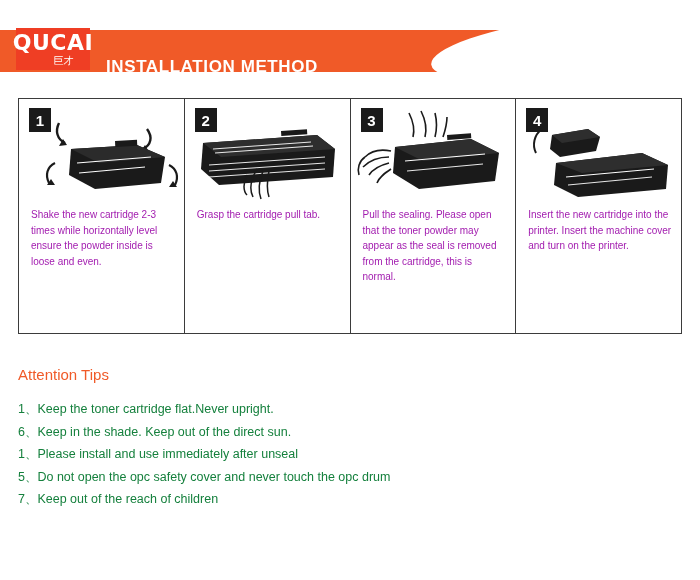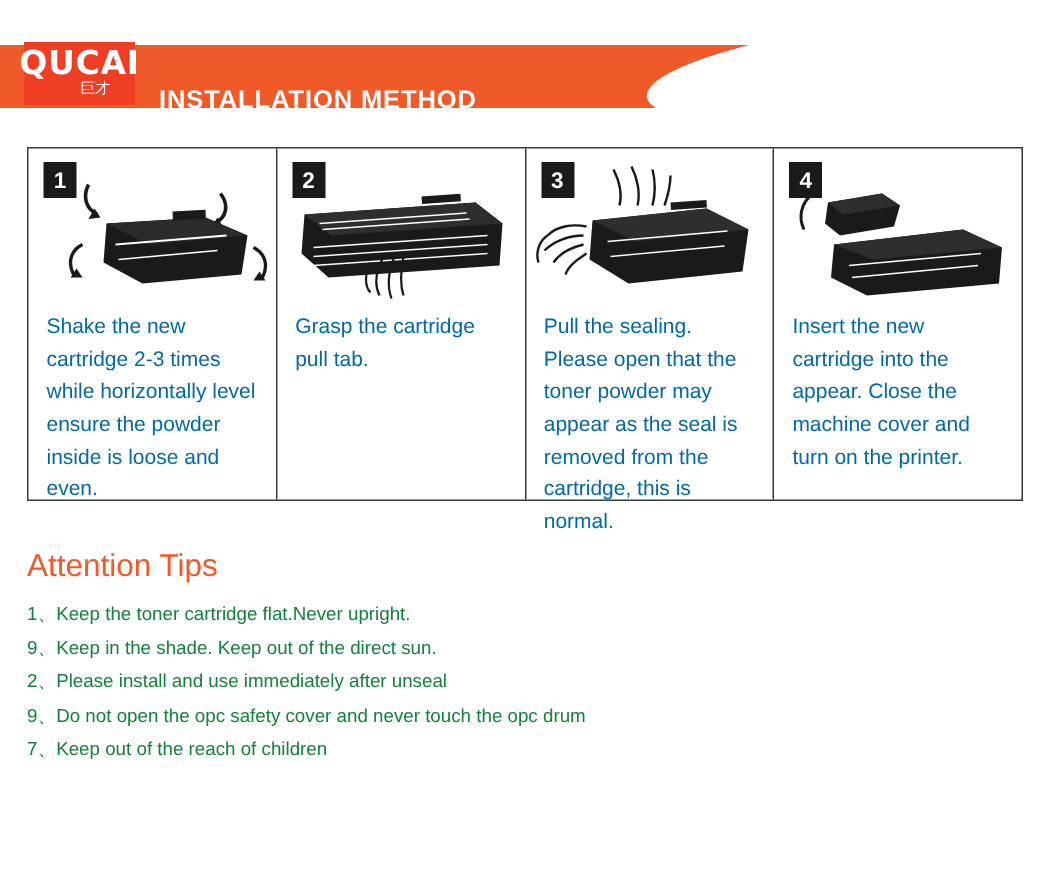--- a/index.html
+++ b/index.html
@@ -68,21 +68,21 @@
     color: #ffffff;
     font-size: 22px;
     font-weight: bold;
     letter-spacing: 0.5px;
     font-family: "DejaVu Sans", sans-serif;
   }
   .logo-sub {
     color: #ffffff;
     font-size: 10px;
     margin-top: 2px;
-    font-family: Liberation Mono, monospace;
+    font-family: Liberation Serif, serif;
     margin-left: 21px;
   }
   .header-title {
     position: absolute;
     left: 106px;
     top: 41px;
     font-size: 17px;
     font-weight: bold;
     letter-spacing: 0.6px;
     color: #ffffff;
@@ -129,31 +129,31 @@
     left: 0;
     top: 6px;
     width: 100%;
     height: 100px;
   }
   .step-text {
     position: absolute;
     left: 12px;
     right: 8px;
     top: 108px;
-    font-size: 14px;
+    font-size: 10px;
     line-height: 1.55;
-    color: #0369a1;
+    color: #a21caf;
   }
 
   
   .attention-title {
     position: absolute;
     left: 18px;
     top: 366px;
-    font-size: 21px;
+    font-size: 15px;
     color: #f05a28;
     font-weight: normal;
   }
   .tips {
     position: absolute;
     left: 18px;
     top: 398px;
     width: 670px;
   }
   .tip {
@@ -277,26 +277,26 @@
           <path d="M40 58 L126 48 L152 60 L150 84 L62 92 L38 80 Z" fill="#1a1a1a"></path>
           <path d="M40 58 L126 48 L152 60 L66 68 Z" fill="#2e2e2e"></path>
           <path d="M50 72 L138 64" stroke="#ffffff" stroke-width="1" fill="none"></path>
           <path d="M52 80 L136 72" stroke="#ffffff" stroke-width="0.9" fill="none"></path>
         </g>
         <g fill="none" stroke="#1a1a1a" stroke-width="2">
           <path d="M26 24 C18 30 16 40 20 48"></path>
         </g>
       </svg>
     </div>
-    <div class="step-text">Insert the new cartridge into the appear. Close the machine cover and turn on the printer.</div>
+    <div class="step-text">Insert the new cartridge into the printer. Insert the machine cover and turn on the printer.</div>
   </div>
 
 </div>
 
 <div class="attention-title">Attention Tips</div>
 
 <div class="tips">
   <div class="tip">1、Keep the toner cartridge flat.Never upright.</div>
-  <div class="tip">9、Keep in the shade. Keep out of the direct sun.</div>
-  <div class="tip">2、Please install and use immediately after unseal</div>
-  <div class="tip">9、Do not open the opc safety cover and never touch the opc drum</div>
+  <div class="tip">6、Keep in the shade. Keep out of the direct sun.</div>
+  <div class="tip">1、Please install and use immediately after unseal</div>
+  <div class="tip">5、Do not open the opc safety cover and never touch the opc drum</div>
   <div class="tip">7、Keep out of the reach of children</div>
 </div>
 
 </body></html>

